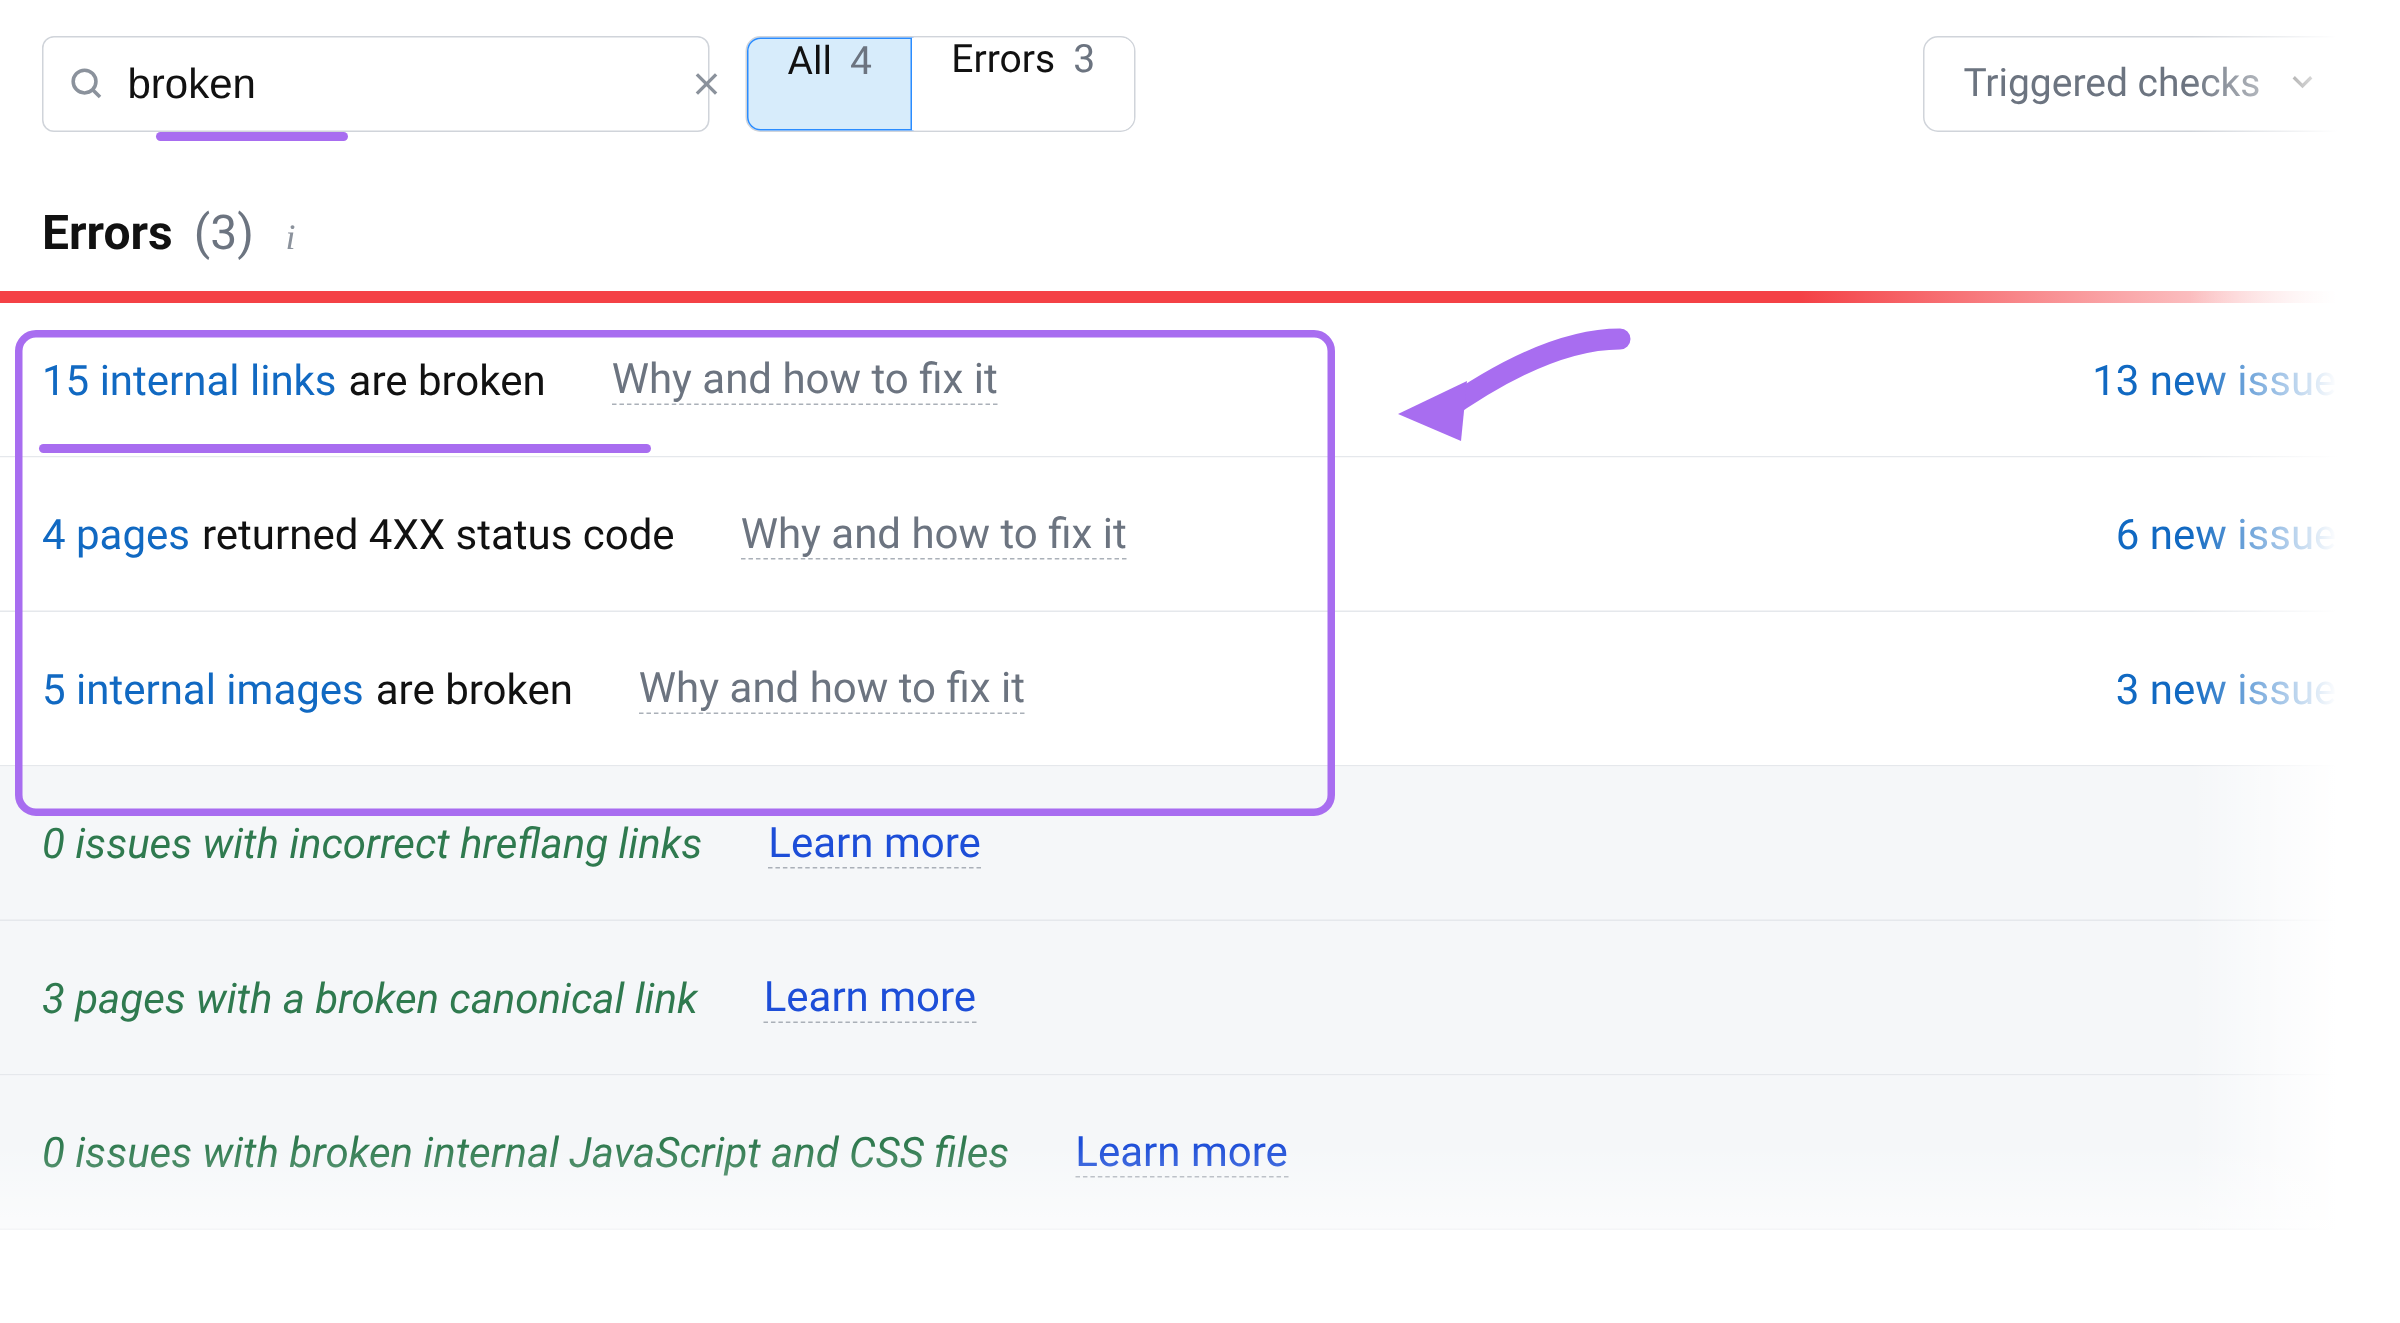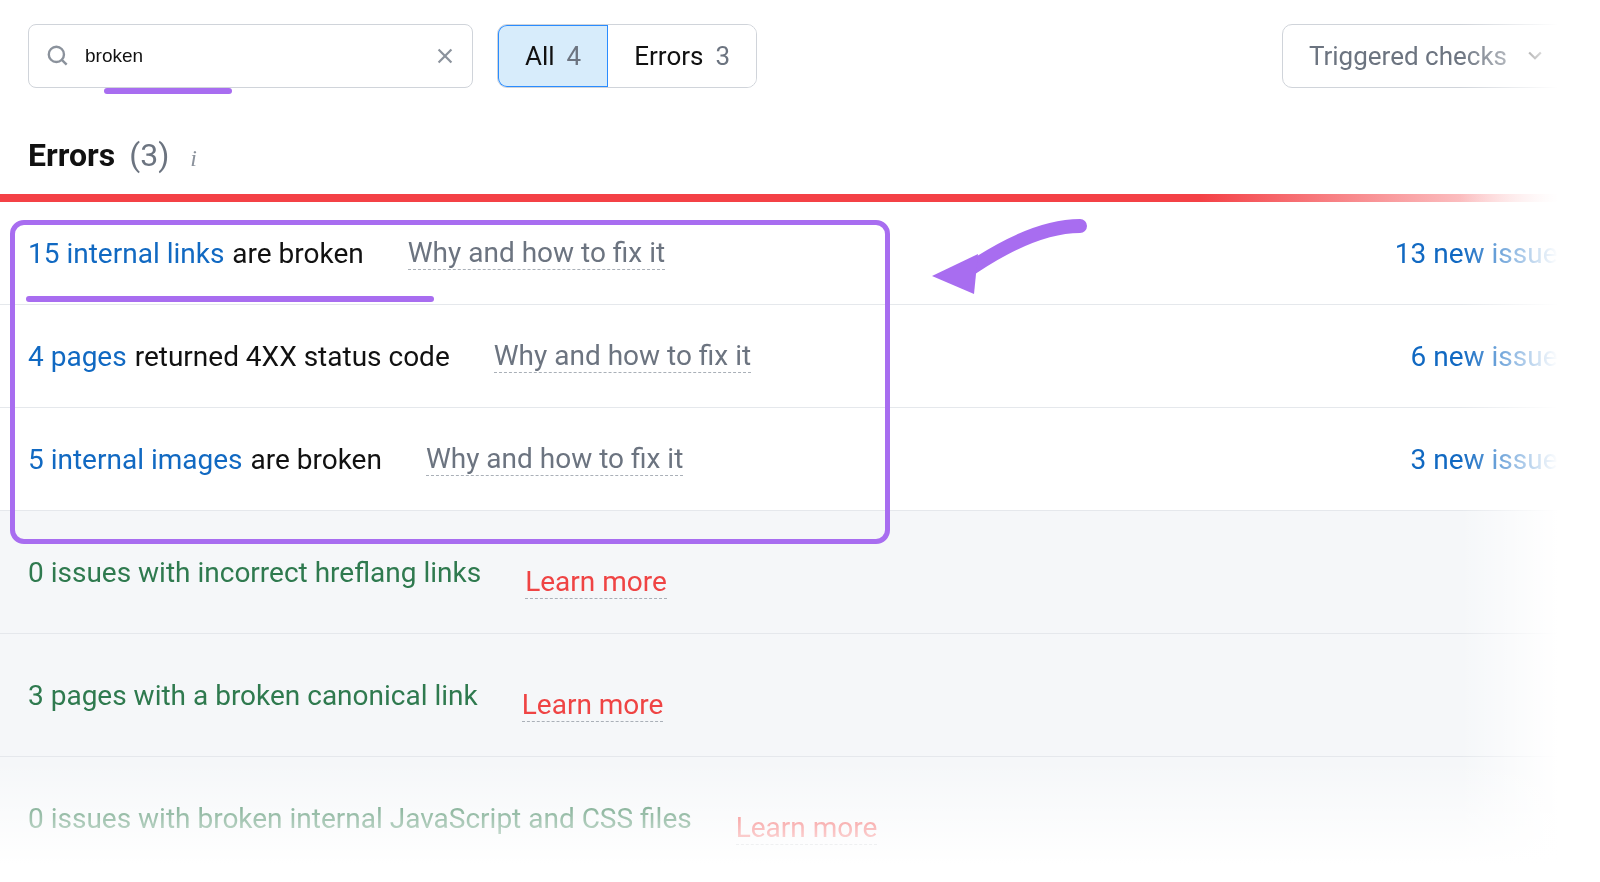--- a/index.html
+++ b/index.html
@@ -30,21 +30,21 @@
     align-items: center;
     border: 1px solid #d0d4da;
     border-radius: 8px;
     height: 64px;
     padding: 0 16px;
     gap: 14px;
   }
   .search-box input {
     border: none;
     outline: none;
-    font-size: 19px;
+    font-size: 28px;
     flex: 1;
     color: #111;
     background: transparent;
   }
   .search-icon svg, .clear-icon svg { display:block; }
   .search-underline {
     position: absolute;
     left: 76px;
     bottom: -6px;
     width: 128px;
@@ -55,21 +55,20 @@
 
   .tabs {
     display: flex;
     border: 1px solid #d0d4da;
     border-radius: 10px;
     overflow: hidden;
     height: 64px;
   }
   .tab {
     display: flex;
-    align-items: center;
     gap: 12px;
     padding: 0 26px;
     font-size: 26px;
     border-right: 1px solid #d0d4da;
     cursor: pointer;
     background: #fff;
   }
   .tab:last-child { border-right: none; }
   .tab.active {
     background: #d7ecfb;
@@ -118,34 +117,34 @@
     display: flex;
     align-items: center;
     padding: 34px 28px;
     border-bottom: 1px solid #e5e8ec;
     font-size: 28px;
     background: #fff;
   }
   .issue-row .issue-text { display:flex; align-items:center; gap: 8px; flex-wrap: wrap; }
   .issue-row .link-part { color: #1169c2; }
   .issue-row .plain-part { color: #111; }
-  .issue-row .muted-part { color: #2f7a4f; }
+  .issue-row .muted-part { color: #2f7a4f; font-style: italic; }
   .issue-row .fixit {
     color: #6c7480;
     border-bottom: 1px dashed #aab0b8;
     margin-left: 36px;
     cursor: pointer;
   }
   .issue-row .spacer { flex: 1; }
   .issue-row .new-issues { color: #1169c2; white-space: nowrap; }
 
   .issue-row.muted {
     background: #f5f7f9;
   }
-  .issue-row.muted .fixit { color:#ef4444;margin-top:20px; }
+  .issue-row.muted .fixit { color:#1d4ed8; }
 
   
   .highlight-box {
     position: absolute;
     left: 10px;
     top: 18px;
     width: 880px;
     height: 324px;
     border: 5px solid #a86df0;
     border-radius: 14px;

